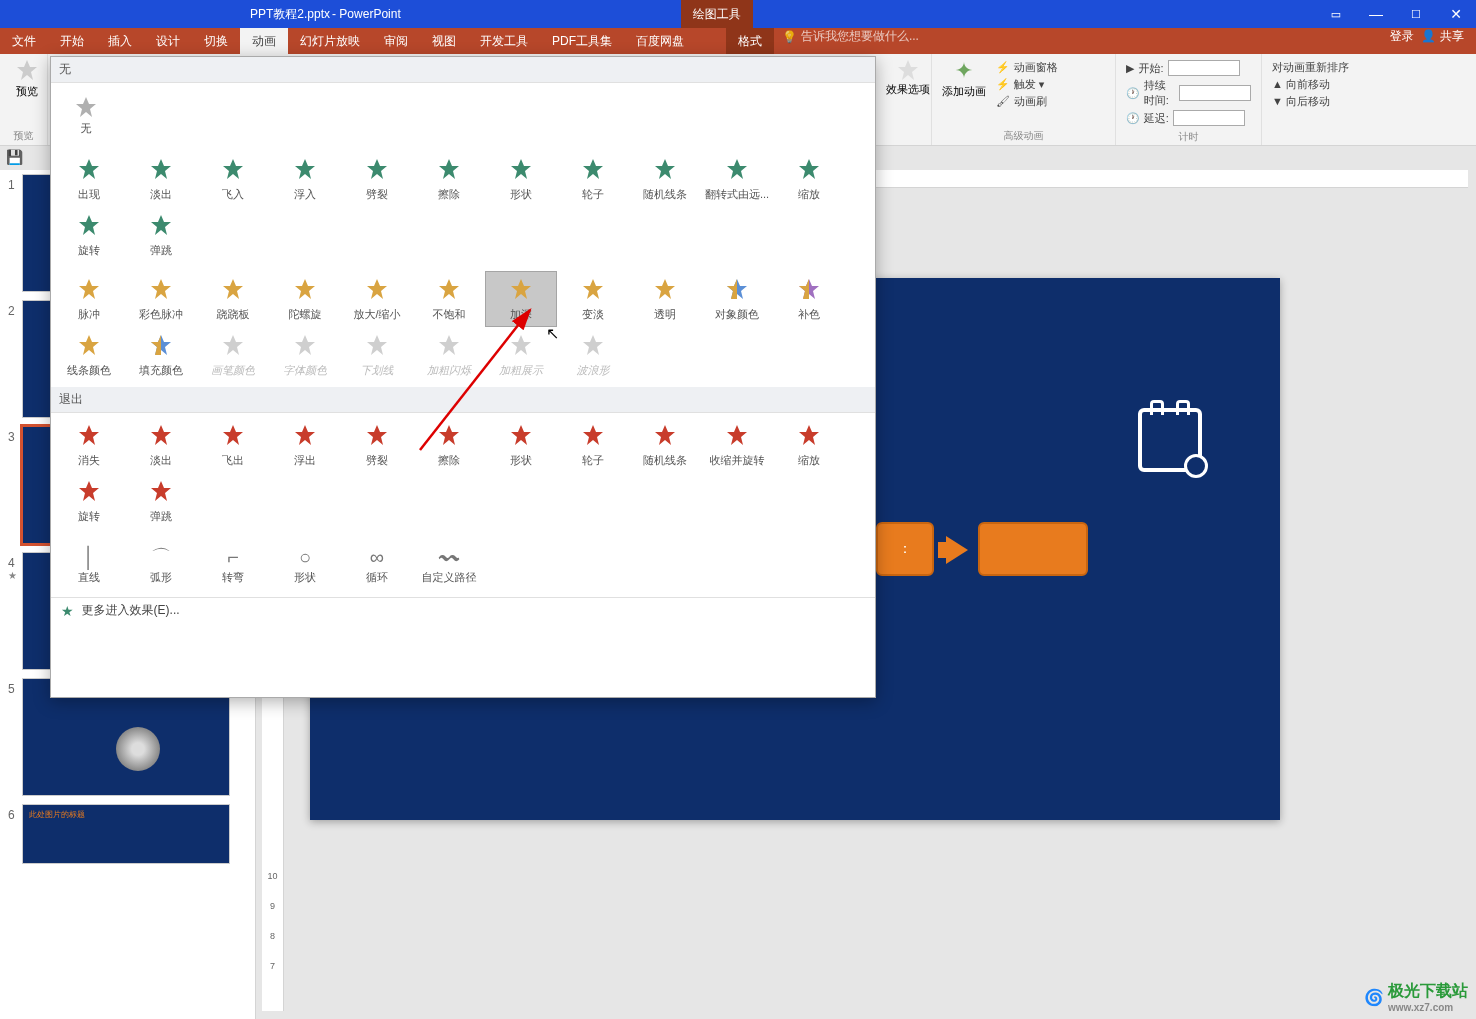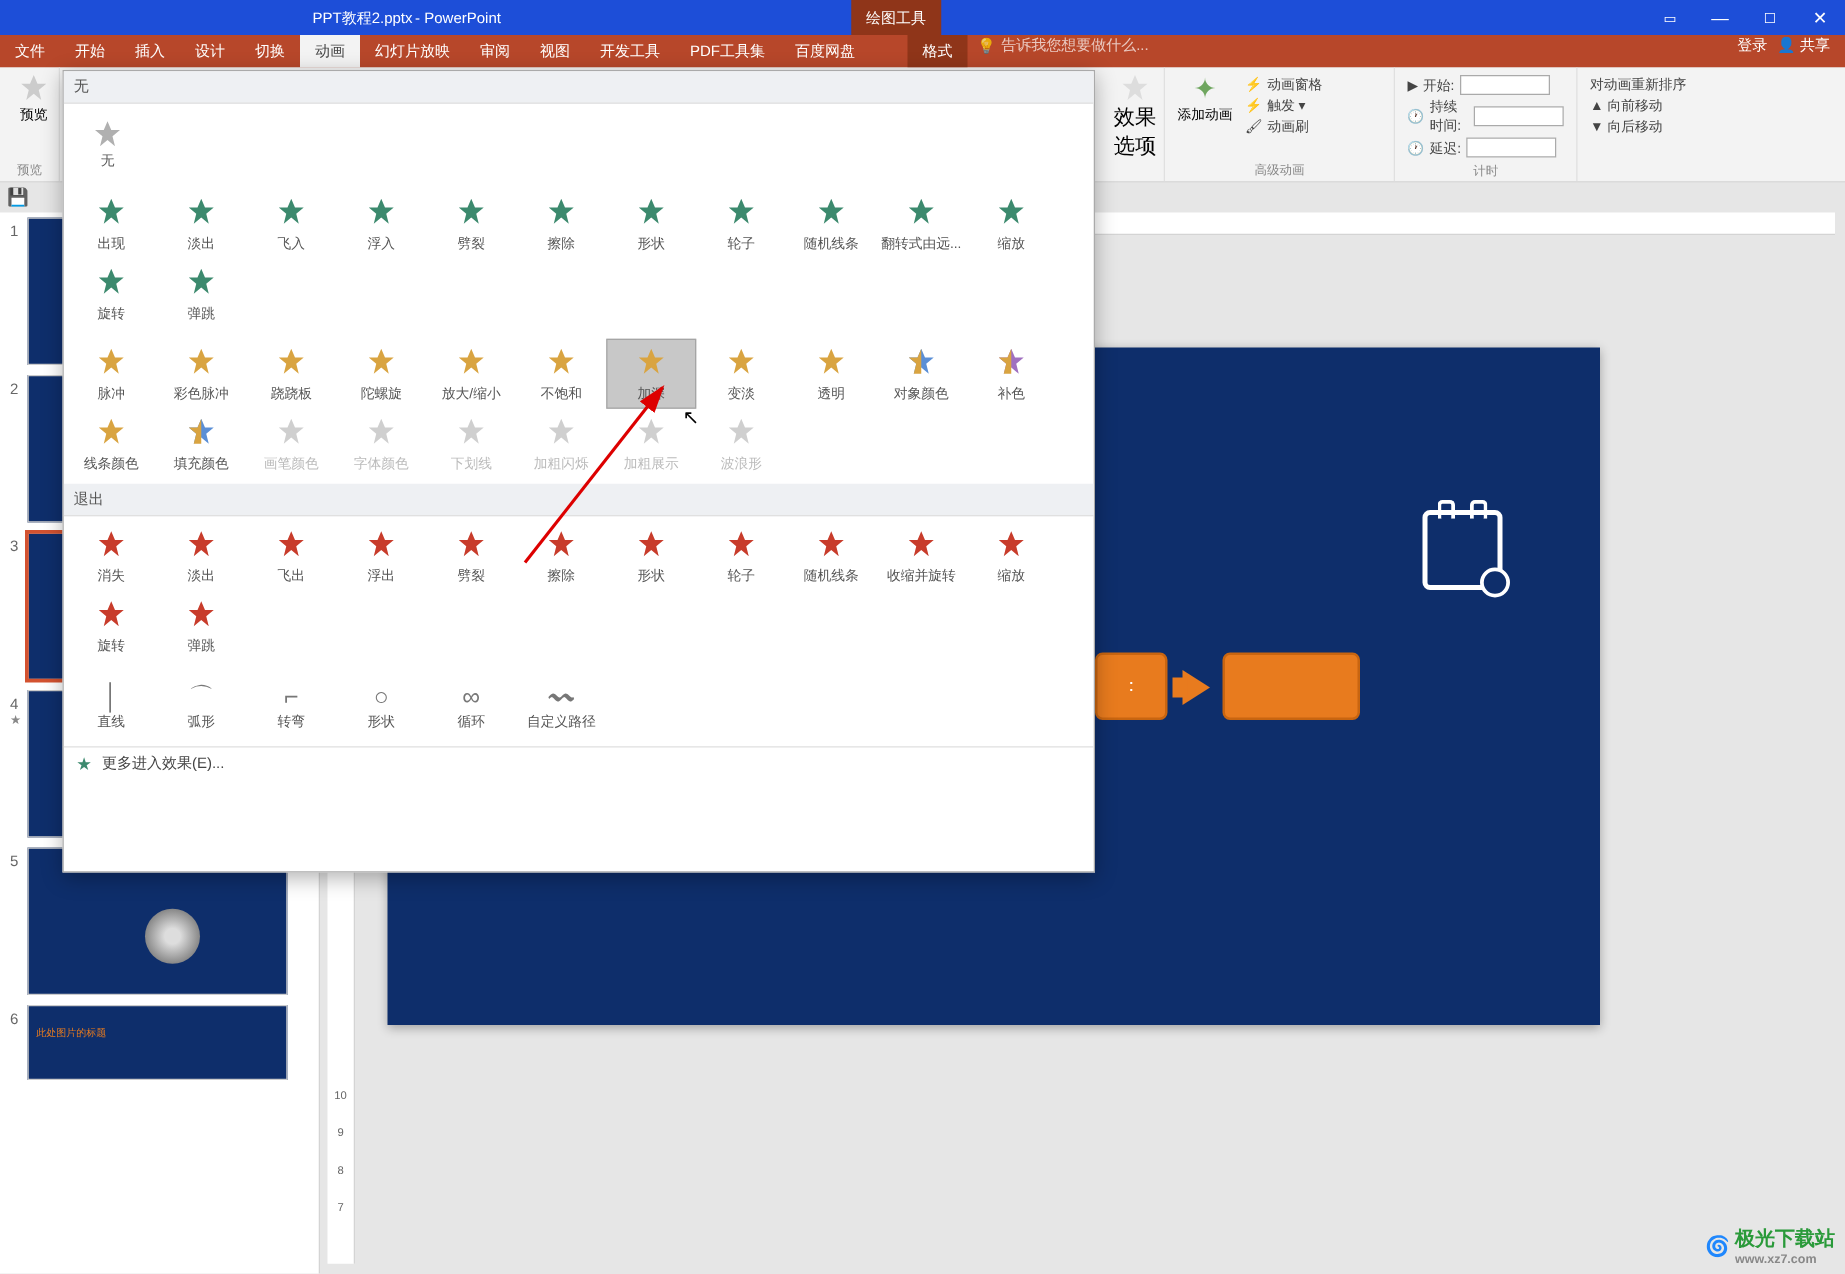--- a/index.html
+++ b/index.html
@@ -64,21 +64,21 @@
 
 
 .gallery { position:absolute; left: 50px; top: 56px; width: 826px; height: 642px; background:#fff; border:1px solid #aaa; box-shadow: 0 4px 16px rgba(0,0,0,0.3); z-index: 100; font-size:12px; color:#444; overflow:hidden; }
 .gallery-section-hdr { background:#eef0f3; padding: 4px 8px; font-size:12px; color:#555; border-bottom:1px solid #e0e0e0; }
 .gallery-row { display:flex; flex-wrap:wrap; padding: 4px 2px; }
 .anim-item { width: 72px; height: 56px; display:flex; flex-direction:column; align-items:center; justify-content:center; gap:2px; cursor:pointer; border:1px solid transparent; }
 .anim-item.none { width: 66px; }
 .anim-item.hover { background:#c8c8c8; border:1px solid #a5a5a5; }
 .anim-item .icon { font-size: 22px; line-height:1; }
 .anim-item .lbl { font-size: 11px; color:#555; white-space:nowrap; }
-.anim-item.disabled .lbl { color:#bbb; }
+.anim-item.disabled .lbl { color:#bbb;font-style:italic; }
 .anim-item.disabled .icon { color:#ccc; }
 .gallery-footer { border-top:1px solid #e0e0e0; }
 .gallery-footer .f-item { display:flex; align-items:center; gap:8px; padding: 4px 10px; font-size:12px; cursor:pointer; }
 .gallery-footer .f-star { font-size:14px; }
 
 .red-arrow { position:absolute; z-index:110; pointer-events:none; }
 .red-arrow svg { overflow:visible; }
 
 .cursor { position:absolute; z-index:120; left: 546px; top: 324px; font-size:16px; color:#000; pointer-events:none; }
 
@@ -136,21 +136,21 @@
       <span style="font-size:11px">预览</span>
     </div>
     <div class="ribbon-group-label">预览</div>
   </div>
   <div class="ribbon-gallery-placeholder"></div>
   <div class="ribbon-group" style="width:54px">
     <div class="ribbon-opts">
       <svg class="star-svg">
           <polygon points="12,2 15,9 22,9 16,14 18,22 12,17 6,22 8,14 2,9 9,9" fill="#ddd"></polygon>
         </svg>
-      <span style="font-size:17px">效果选项</span>
+      <span style="font-size:11px">效果选项</span>
     </div>
     <div class="ribbon-group-label">&nbsp;</div>
   </div>
   <div class="ribbon-group" style="width:184px">
     <div style="display:flex; gap:2px;">
       <div class="ribbon-addanim">
         <span class="g-star">✦</span>
         <span style="font-size:11px">添加动画</span>
       </div>
       <div class="ribbon-advanced-links">
@@ -232,21 +232,21 @@
     </div>
   <div class="thumb-row">
       <div class="thumb-num">5</div>
     <div class="thumb">
         <div class="portrait"></div>
       </div>
     </div>
   <div class="thumb-row">
       <div class="thumb-num">6</div>
     <div class="thumb" style="height:60px;">
-        <span style="position:absolute;left:6px;top:16px;font-size:8px;color:#e87b1e">此处图片的标题</span>
+        <span style="position:absolute;left:6px;top:4px;font-size:8px;color:#e87b1e">此处图片的标题</span>
       </div>
     </div>
 </div>
 
 <div class="ruler-h">1 · · 1 · · 2 · · 3 · · 4 · · 5 · · 6 · · 7 · · 8 · · 9 · · 10 · · 11 · · 12 · · 13 · · 14 · · 15 · · 16 · · 17 · · 18 ·</div>
 <div class="ruler-v">
   <span>10</span>
     <span>9</span>
     <span>8</span>
     <span>7</span>

